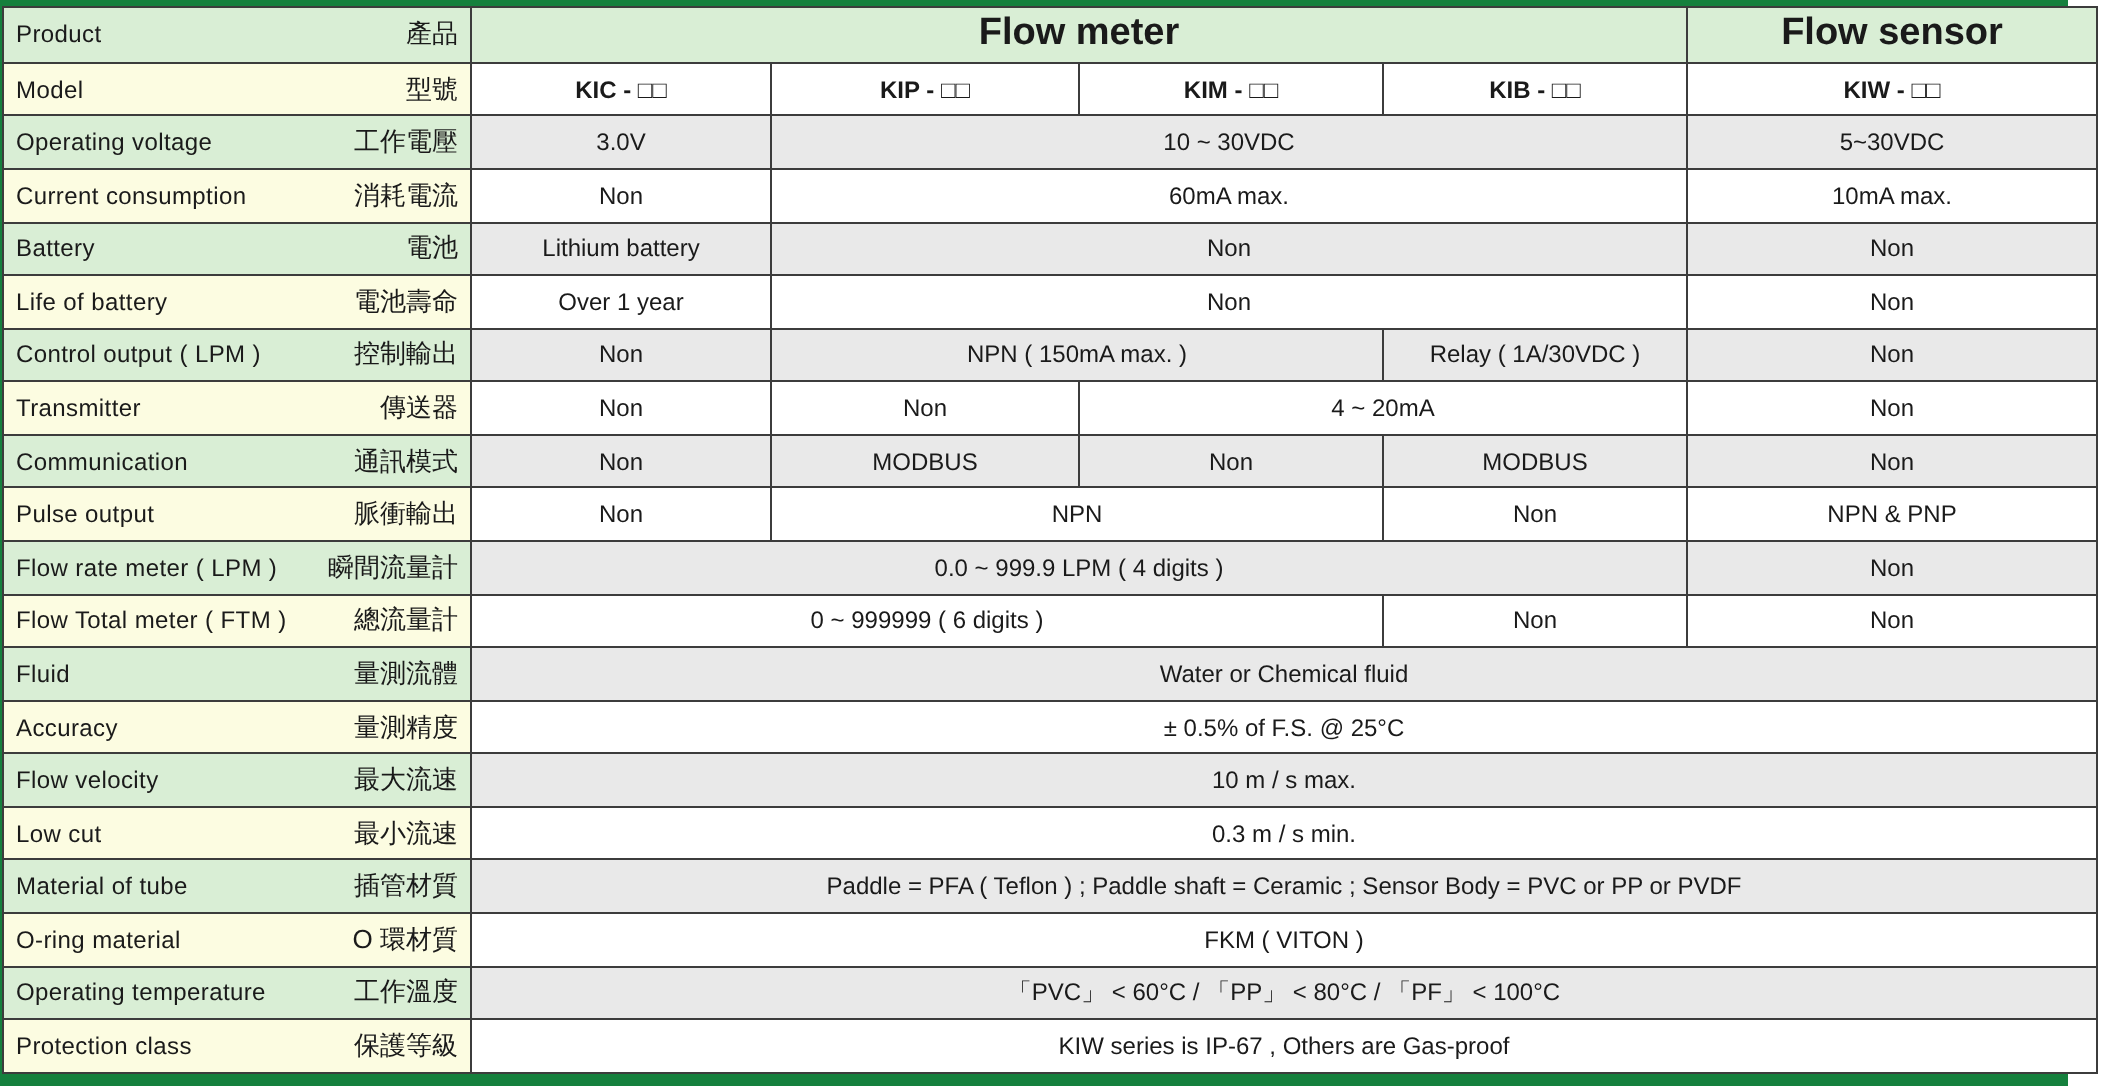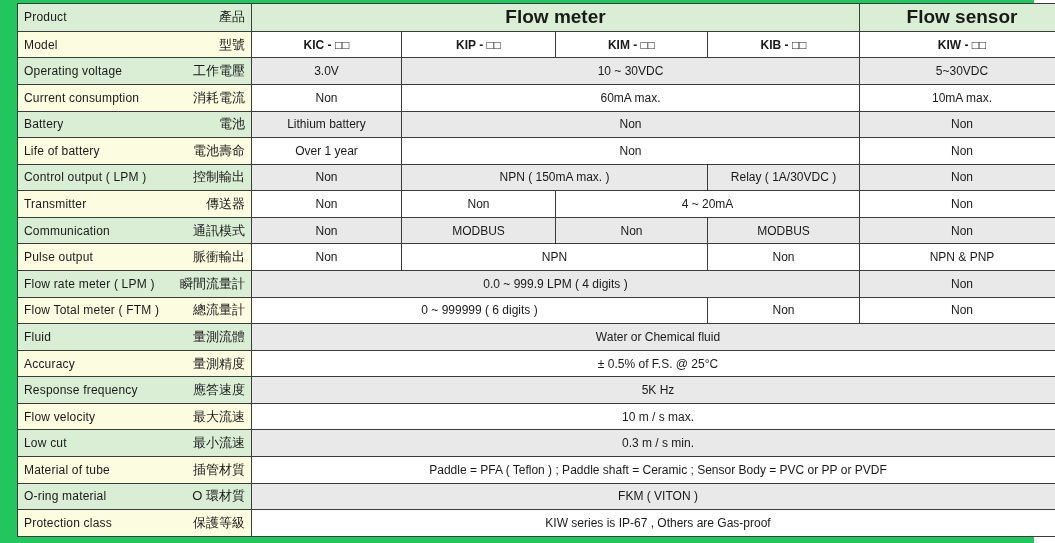--- a/index.html
+++ b/index.html
@@ -1,19 +1,19 @@
 <!DOCTYPE html>
 <html><head>
 <meta charset="utf-8">
 <style>
   html,body { margin:0; padding:0; background:#ffffff; }
   .wrap {
     width:1034px; height:543px; box-sizing:border-box;
-    background:#22c55e;
-    padding:3px 4px 6px 17px;
+    background:#15803d;
+    padding:3px 4px 6px 1px;
   }
   table.spec {
     border-collapse:collapse; table-layout:fixed;
     width:100%; height:100%;
     background:#ffffff;
     font-family:"Liberation Sans","DejaVu Sans",sans-serif;
     color:#1a1a1a;
   }
   td {
     border:1px solid #3c3c3c;
@@ -218,29 +218,20 @@
     <tr>
       <td class="lbl">
             <div class="lr">
               <span class="en">Accuracy</span>
               <span class="cn">量測精度</span>
             </div>
           </td>
       <td class="d" colspan="5">± 0.5% of F.S. @ 25°C</td>
     </tr>
 
-    <tr>
-      <td class="lbl">
-            <div class="lr">
-              <span class="en">Response frequency</span>
-              <span class="cn">應答速度</span>
-            </div>
-          </td>
-      <td class="d" colspan="5">5K Hz</td>
-    </tr>
 
     <tr>
       <td class="lbl">
             <div class="lr">
               <span class="en">Flow velocity</span>
               <span class="cn">最大流速</span>
             </div>
           </td>
       <td class="d" colspan="5">10 m / s max.</td>
     </tr>
@@ -268,20 +259,29 @@
     <tr>
       <td class="lbl">
             <div class="lr">
               <span class="en">O-ring material</span>
               <span class="cn">O 環材質</span>
             </div>
           </td>
       <td class="d" colspan="5">FKM ( VITON )</td>
     </tr>
 
+    <tr>
+      <td class="lbl">
+            <div class="lr">
+              <span class="en">Operating temperature</span>
+              <span class="cn">工作溫度</span>
+            </div>
+          </td>
+      <td class="d" colspan="5">「PVC」 &lt; 60°C / 「PP」 &lt; 80°C / 「PF」 &lt; 100°C</td>
+    </tr>
 
     <tr>
       <td class="lbl">
             <div class="lr">
               <span class="en">Protection class</span>
               <span class="cn">保護等級</span>
             </div>
           </td>
       <td class="d" colspan="5">KIW series is IP-67 , Others are Gas-proof</td>
     </tr>

